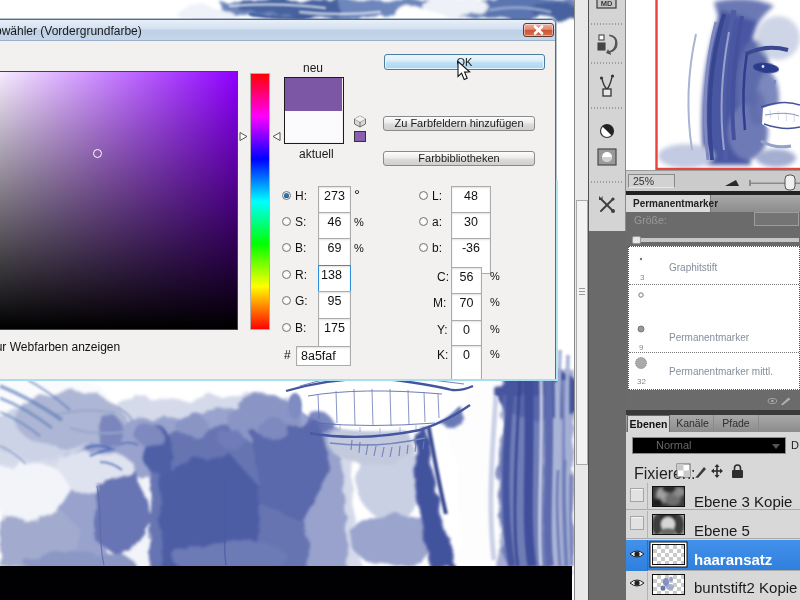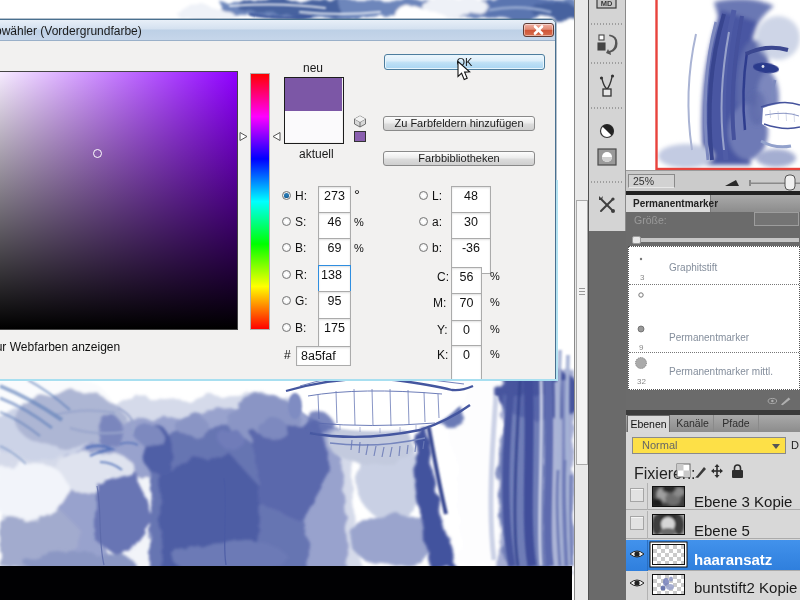--- a/index.html
+++ b/index.html
@@ -25,25 +25,25 @@
 #gbox{left:754px;top:212px;width:45px;height:14px;background:#747474;border:1px solid #9d9d9d}
 #gslider{left:632px;top:238px;width:167px;height:4px;background:#c6c6c6}
 #gsliderh{left:632px;top:236px;width:9px;height:8px;background:#e8e8e8;border:1px solid #9a9a9a;border-radius:2px}
 #blist{left:628px;top:246px;width:172px;height:144px;background:#fff;border:1px dotted #555}
 .brow{position:absolute;left:0;width:170px;height:34px;border-bottom:1px dotted #777}
 .bname{position:absolute;left:40px;top:13px;font-size:10px;color:#848e9c}
 .bnum{position:absolute;left:8px;top:24px;font-size:8px;color:#888}
 #layersep{left:626px;top:410px;width:174px;height:5px;background:#3a3a3a}
 #ltabrow{left:626px;top:415px;width:174px;height:17px;background:linear-gradient(#a9a9a9,#8c8c8c)}
 .ltab{position:absolute;top:415px;height:17px;font-size:10.5px;line-height:16px;text-align:center;color:#2e2e2e}
-#ltab1{left:627px;width:43px;background:#d9d9d9;border:1px solid #6a6a6a;border-bottom:none;color:#111;font-weight:400}
+#ltab1{left:627px;width:43px;background:#d9d9d9;border:1px solid #6a6a6a;border-bottom:none;color:#111;font-weight:700}
 #ltab2{left:672px;width:42px;border-right:1px solid #8a8a8a}
 #ltab3{left:714px;width:45px;border-right:1px solid #8a8a8a}
 #lbody{left:626px;top:432px;width:174px;height:168px;background:#d8d8d8}
-#combo{left:632px;top:437px;width:154px;height:17px;background:#fde047;border:1px solid #8a8a8a;font-size:11px;color:#666;line-height:15px;padding-left:9px}
+#combo{left:632px;top:437px;width:154px;height:17px;background:#000000;border:1px solid #8a8a8a;font-size:11px;color:#666;line-height:15px;padding-left:23px}
 #comboarr{left:772px;top:444px;width:0;height:0;border:4px solid transparent;border-top:5px solid #555}
 #dk{left:791px;top:439px;font-size:11px;color:#222}
 #fixlbl{left:634px;top:465px;font-size:16px;color:#222}
 .lrow{position:absolute;left:626px;width:174px;border-bottom:1px solid #ababab;background:#d8d8d8}
 .eyecol{position:absolute;left:626px;width:22px;border-right:1px solid #b2b2b2}
 .lname{position:absolute;left:694px;font-size:15px;color:#1a1a1a}
 .thumb{position:absolute;left:652px;width:33px;height:21px;border:1px solid #111}
 .checker{background-image:linear-gradient(45deg,#cbcbcb 25%,transparent 25%,transparent 75%,#cbcbcb 75%),linear-gradient(45deg,#cbcbcb 25%,transparent 25%,transparent 75%,#cbcbcb 75%);background-size:8px 8px;background-position:0 0,4px 4px;background-color:#fff}
 .emptyeye{position:absolute;left:630px;width:14px;height:14px;background:#e2e2e2;border:1px solid #a5a5a5;box-shadow:inset 0 1px 0 #f5f5f5}
 

